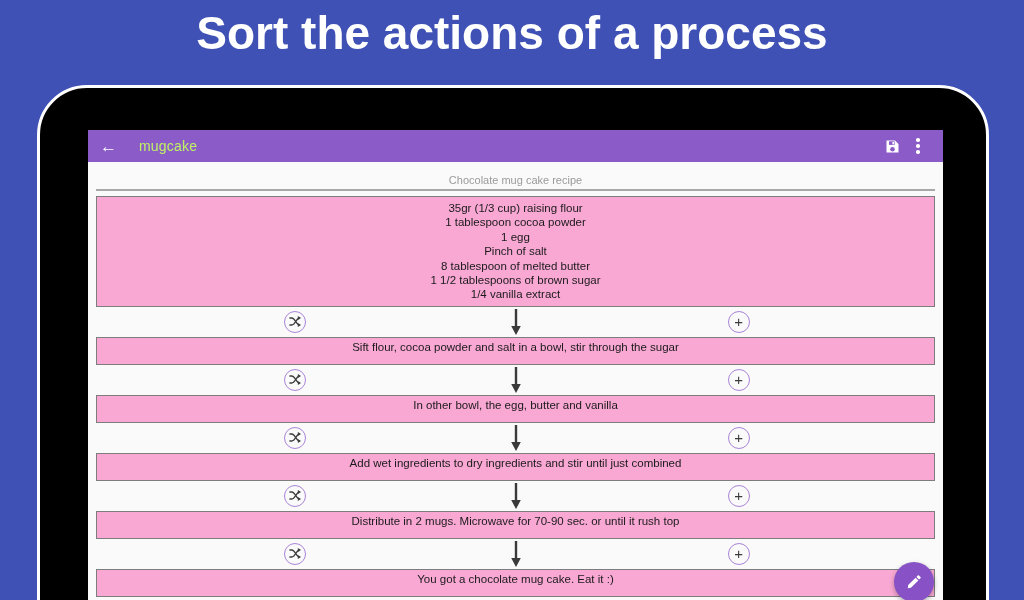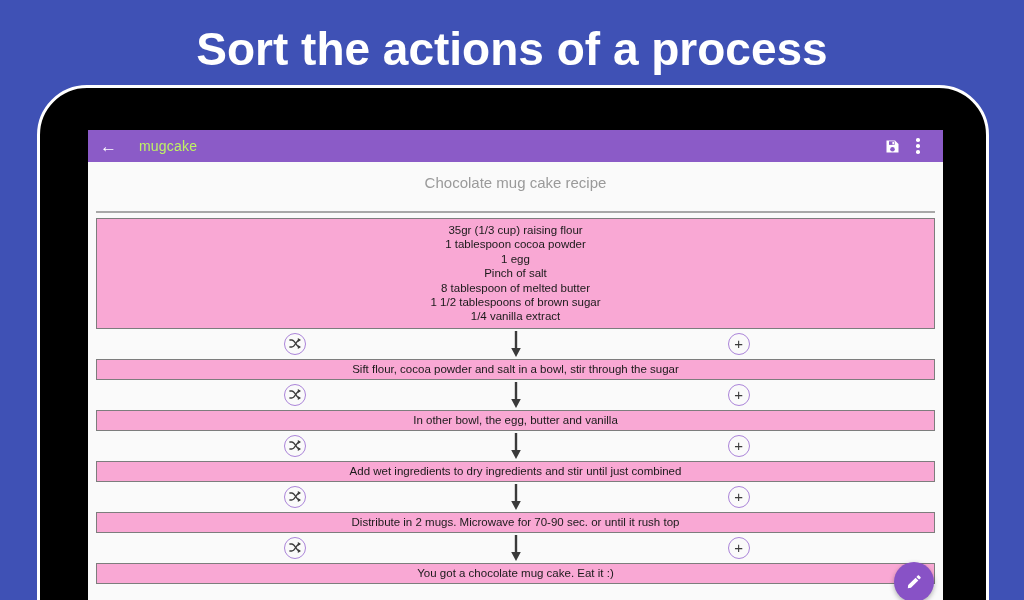--- a/index.html
+++ b/index.html
@@ -1,43 +1,43 @@
 <!DOCTYPE html>
 <html><head>
 <meta charset="utf-8">
 <style>
   * { margin:0; padding:0; box-sizing:border-box; }
   html,body { width:1024px; height:600px; overflow:hidden; }
   body { background:#3F51B5; font-family:"Liberation Sans", sans-serif; position:relative; }
 
-  .banner { position:absolute; top:22px; left:0; width:1024px; text-align:center; }
+  .banner { position:absolute; top:6px; left:0; width:1024px; text-align:center; }
   .banner h1 { color:#ffffff; font-size:46px; font-weight:700; letter-spacing:0px; }
 
   .tablet { position:absolute; left:37px; top:85px; width:952px; height:600px;
             background:#000; border:3px solid #fff; border-radius:50px; overflow:hidden; }
 
   .screen { position:absolute; left:48px; top:42px; width:855px; height:470px;
             background:#fafafa; overflow:hidden; }
 
   .toolbar { height:32px; background:#8B5BC7; display:flex; align-items:center; padding:0 12px; }
   .toolbar .back { color:#fff; font-size:17px; line-height:1; cursor:default; }
   .toolbar .apptitle { color:#bef264; font-size:14px; font-weight:500; margin-left:22px; letter-spacing:0.2px; }
   .toolbar .spacer { flex:1; }
   .toolbar .tb-btn { width:26px; height:26px; display:flex; align-items:center; justify-content:center; }
   .dots { display:flex; flex-direction:column; gap:2.5px; }
   .dots span { width:3.5px; height:3.5px; border-radius:50%; background:#fff; }
 
   .content { padding:0 8px; position:relative; }
 
-  .doc-title { margin-top:12px; text-align:center; font-size:15px; color:#9a9a9a;
-               padding-bottom:20px; border-bottom:2px solid #a8a8a8; }
+  .doc-title { margin-top:12px; text-align:center; font-size:11px; color:#9a9a9a;
+               padding-bottom:3px; border-bottom:2px solid #a8a8a8; }
 
   .box { background:#f9a8d4; border:1.5px solid #7d7d7d; text-align:center; color:#1a1a1a; }
   .box.multi { margin-top:5px; padding:4px 6px; font-size:11.5px; line-height:14.4px; }
-  .box.single { height:21px; font-size:11.5px; line-height:18px; }
+  .box.single { height:28px; font-size:11.5px; line-height:18px; }
 
   .connector { position:relative; height:30px; }
   .circle-btn { position:absolute; top:50%; transform:translate(-50%,-50%);
                 width:22px; height:22px; border-radius:50%; border:1.6px solid #AB84D9;
                 display:flex; align-items:center; justify-content:center; background:transparent; }
   .circle-btn.shuffle { left:23.7%; }
   .circle-btn.plus { left:76.6%; }
   .plus-glyph { color:#3c3c3c; font-size:15px; line-height:1; margin-top:-1px; }
   .arrow-wrap { position:absolute; left:50%; top:2px; transform:translateX(-50%); }
 

